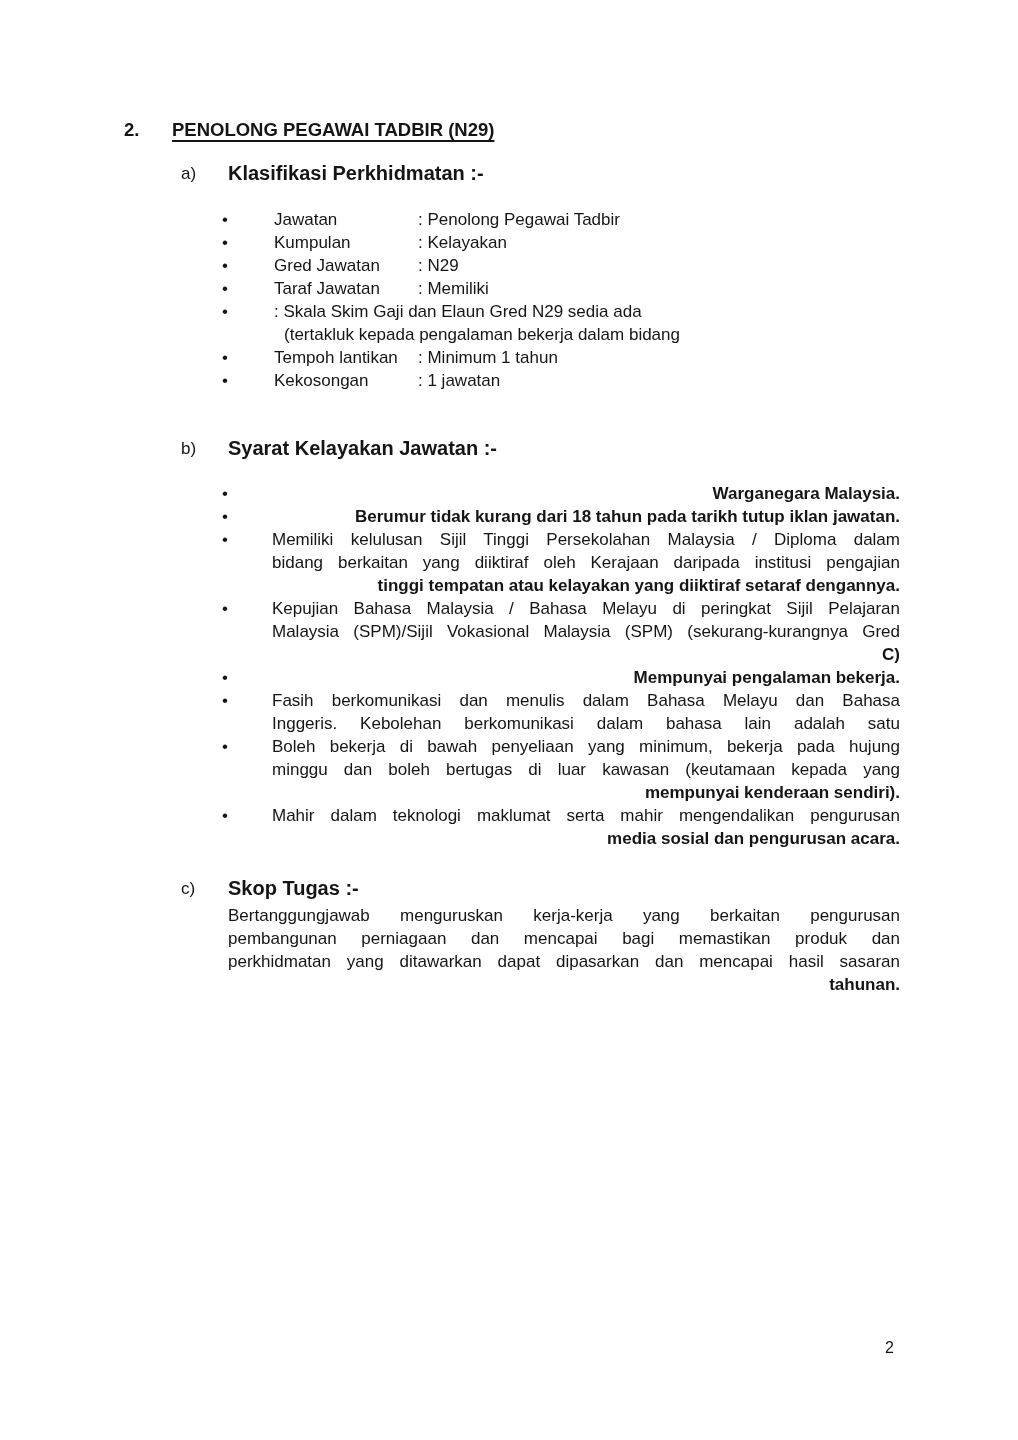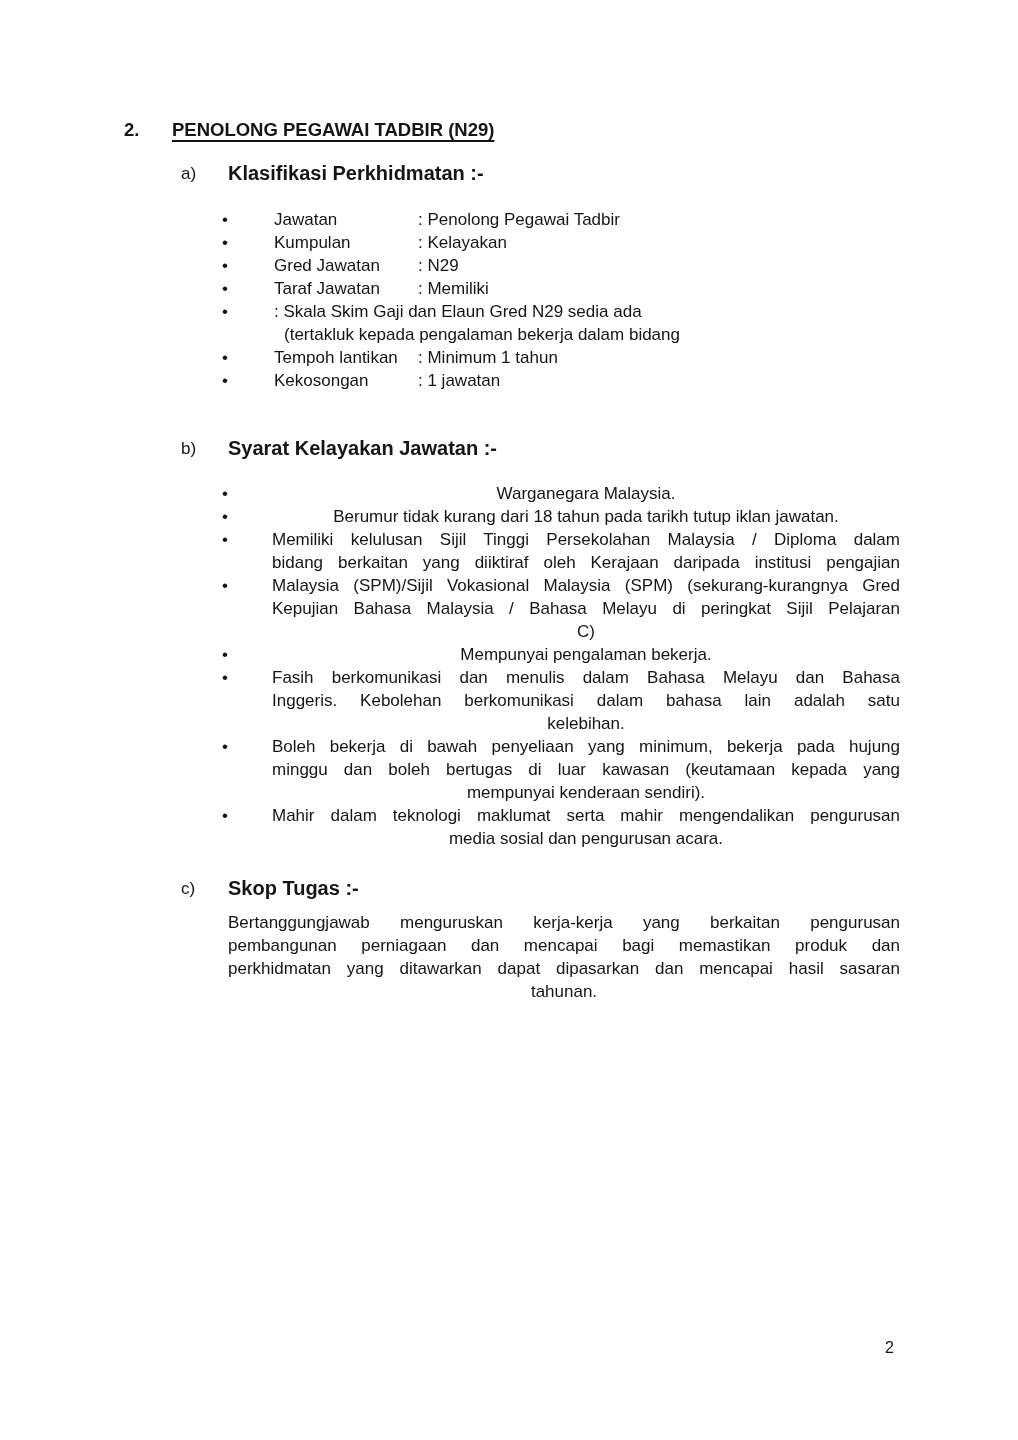--- a/index.html
+++ b/index.html
@@ -46,23 +46,23 @@
   .kv-value { flex: 1; }
   .val-line { white-space: pre-wrap; }
   .val-line.cont { padding-left: 10px; }
   
   .b-list { margin: 22px 0 0 222px; width: 678px; }
   .b-item { display: flex; }
   .b-bullet { width: 50px; }
   .b-text { width: 628px; }
   
   .jl { text-align: justify; text-align-last: justify; }
-  .ll { text-align: center; }
-  
-  .c-para { margin: 11px 0 0 228px; width: 672px; }
+  .ll { text-align: right; font-weight: bold; }
+  
+  .c-para { margin: 4px 0 0 228px; width: 672px; }
   
   .page-number {
     position: absolute;
     left: 885px;
     top: 1336px;
     font-size: 16px;
   }
 </style>
 </head>
 <body>
@@ -135,42 +135,42 @@
       <span class="b-bullet">•</span>
       <div class="b-text">
         <div class="ll">Berumur tidak kurang dari 18 tahun pada tarikh tutup iklan jawatan.</div>
       </div>
     </div>
     <div class="b-item">
       <span class="b-bullet">•</span>
       <div class="b-text">
         <div class="jl">Memiliki kelulusan Sijil Tinggi Persekolahan Malaysia / Diploma dalam</div>
         <div class="jl">bidang berkaitan yang diiktiraf oleh Kerajaan daripada institusi pengajian</div>
-      </div>
-    </div>
-    <div class="b-item">
-      <span class="b-bullet">•</span>
-      <div class="b-text">
+        <div class="ll">tinggi tempatan atau kelayakan yang diiktiraf setaraf dengannya.</div>
+      </div>
+    </div>
+    <div class="b-item">
+      <span class="b-bullet">•</span>
+      <div class="b-text">
+        <div class="jl">Kepujian Bahasa Malaysia / Bahasa Melayu di peringkat Sijil Pelajaran</div>
         <div class="jl">Malaysia (SPM)/Sijil Vokasional Malaysia (SPM) (sekurang-kurangnya Gred</div>
-        <div class="jl">Kepujian Bahasa Malaysia / Bahasa Melayu di peringkat Sijil Pelajaran</div>
         <div class="ll">C)</div>
       </div>
     </div>
     <div class="b-item">
       <span class="b-bullet">•</span>
       <div class="b-text">
         <div class="ll">Mempunyai pengalaman bekerja.</div>
       </div>
     </div>
     <div class="b-item">
       <span class="b-bullet">•</span>
       <div class="b-text">
         <div class="jl">Fasih berkomunikasi dan menulis dalam Bahasa Melayu dan Bahasa</div>
         <div class="jl">Inggeris. Kebolehan berkomunikasi dalam bahasa lain adalah satu</div>
-        <div class="ll">kelebihan.</div>
       </div>
     </div>
     <div class="b-item">
       <span class="b-bullet">•</span>
       <div class="b-text">
         <div class="jl">Boleh bekerja di bawah penyeliaan yang minimum, bekerja pada hujung</div>
         <div class="jl">minggu dan boleh bertugas di luar kawasan (keutamaan kepada yang</div>
         <div class="ll">mempunyai kenderaan sendiri).</div>
       </div>
     </div>

